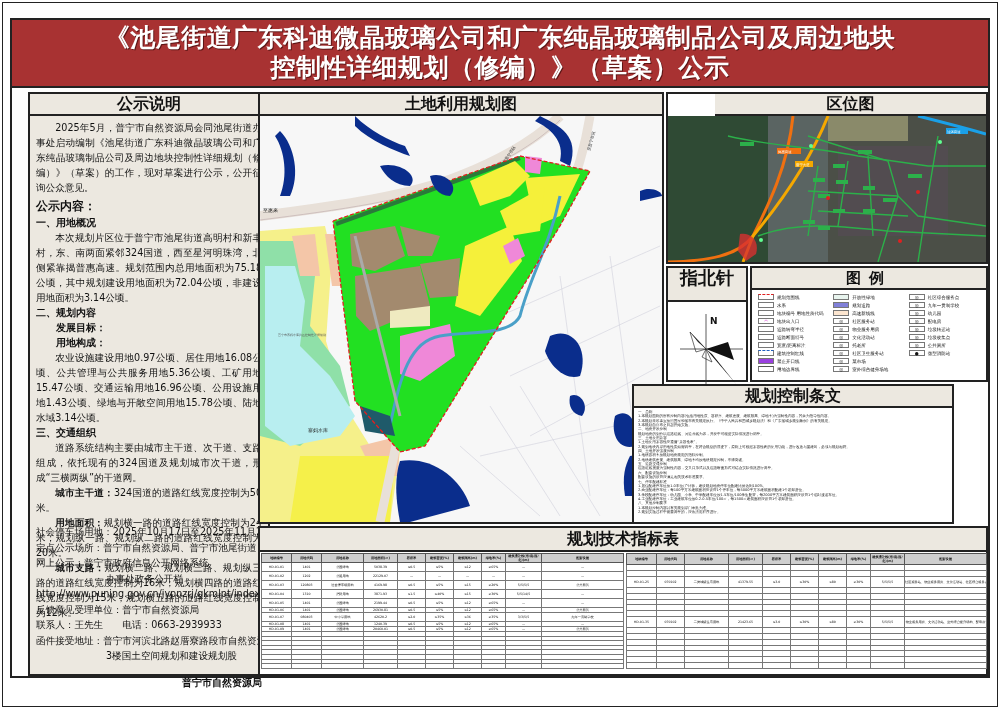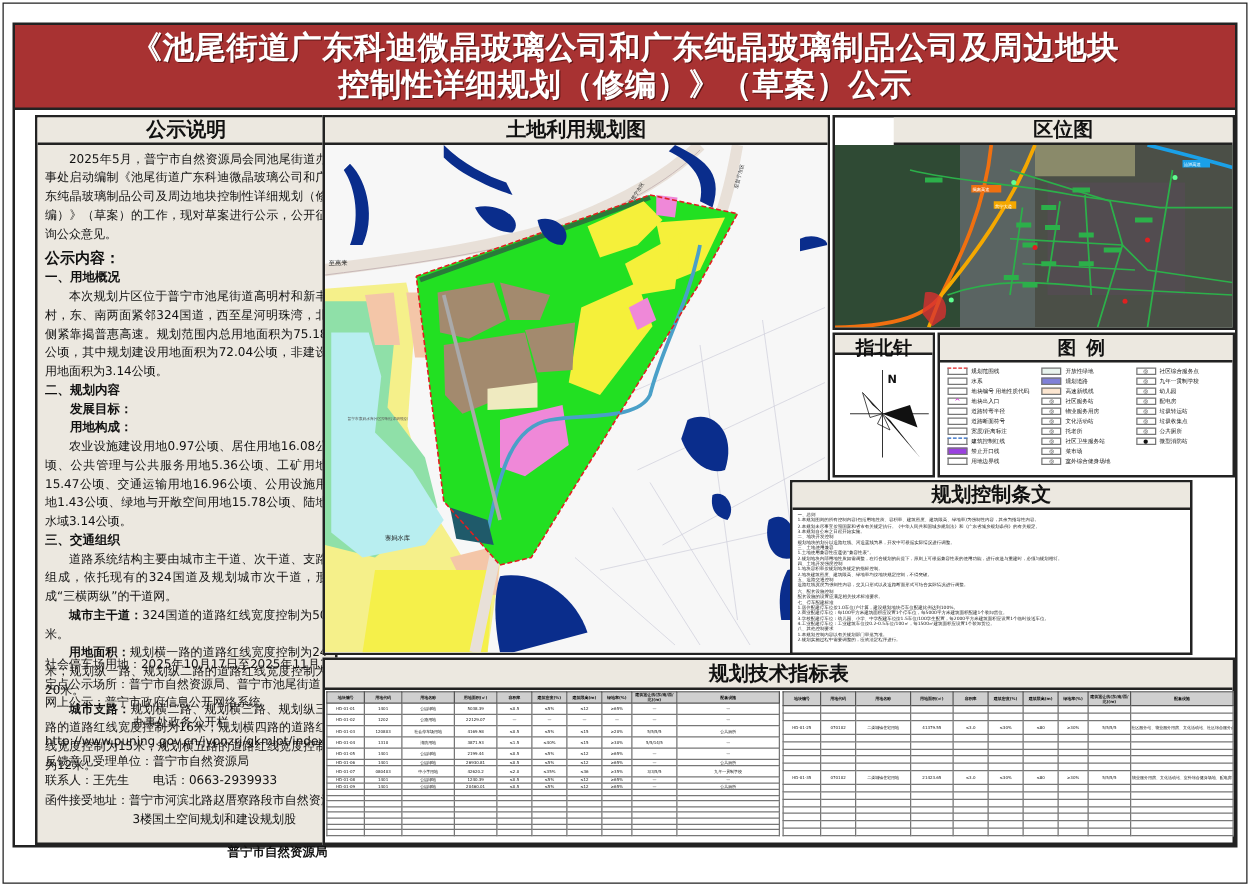--- a/index.html
+++ b/index.html
@@ -35,21 +35,21 @@
   .map-panel .panel-head { height: 22px; font-size: 16px; line-height: 20px; }
   .map-canvas { position: relative; width: 402px; height: 406px; overflow: hidden; background: #fbfbfb; }
 
   
   .loc-panel { left: 654px; top: 72px; width: 322px; height: 172px; }
   .loc-panel .panel-head { height: 22px; font-size: 16px; line-height: 20px; margin-left: 47px; }
   .sat-canvas { position: relative; width: 318px; height: 146px; overflow: hidden; background: #3d4a3a; }
 
   
   .north-panel { left: 654px; top: 246px; width: 82px; height: 116px; }
-  .north-panel .panel-head { height: 16px; font-size: 15px; line-height: 20px; }
+  .north-panel .panel-head { height: 34px; font-size: 18px; line-height: 20px; }
   .north-body { position: relative; height: 90px; }
 
   
   .legend-panel { left: 738px; top: 246px; width: 238px; height: 116px; }
   .legend-panel .panel-head { height: 22px; font-size: 15px; line-height: 20px; letter-spacing: 8px; }
   .legend-grid { display: grid; grid-template-columns: 1fr 1fr 1fr; padding: 3px 6px; column-gap: 4px; }
   .legend-col { display: flex; flex-direction: column; gap: 0; }
   .legend-item { display: flex; align-items: center; height: 8px; font-size: 4.5px; white-space: nowrap; }
   .legend-swatch { width: 16px; height: 6px; border: 0.5px solid #777; margin-right: 3px; flex: 0 0 16px; position: relative; display: flex; align-items: center; justify-content: center; }
 

